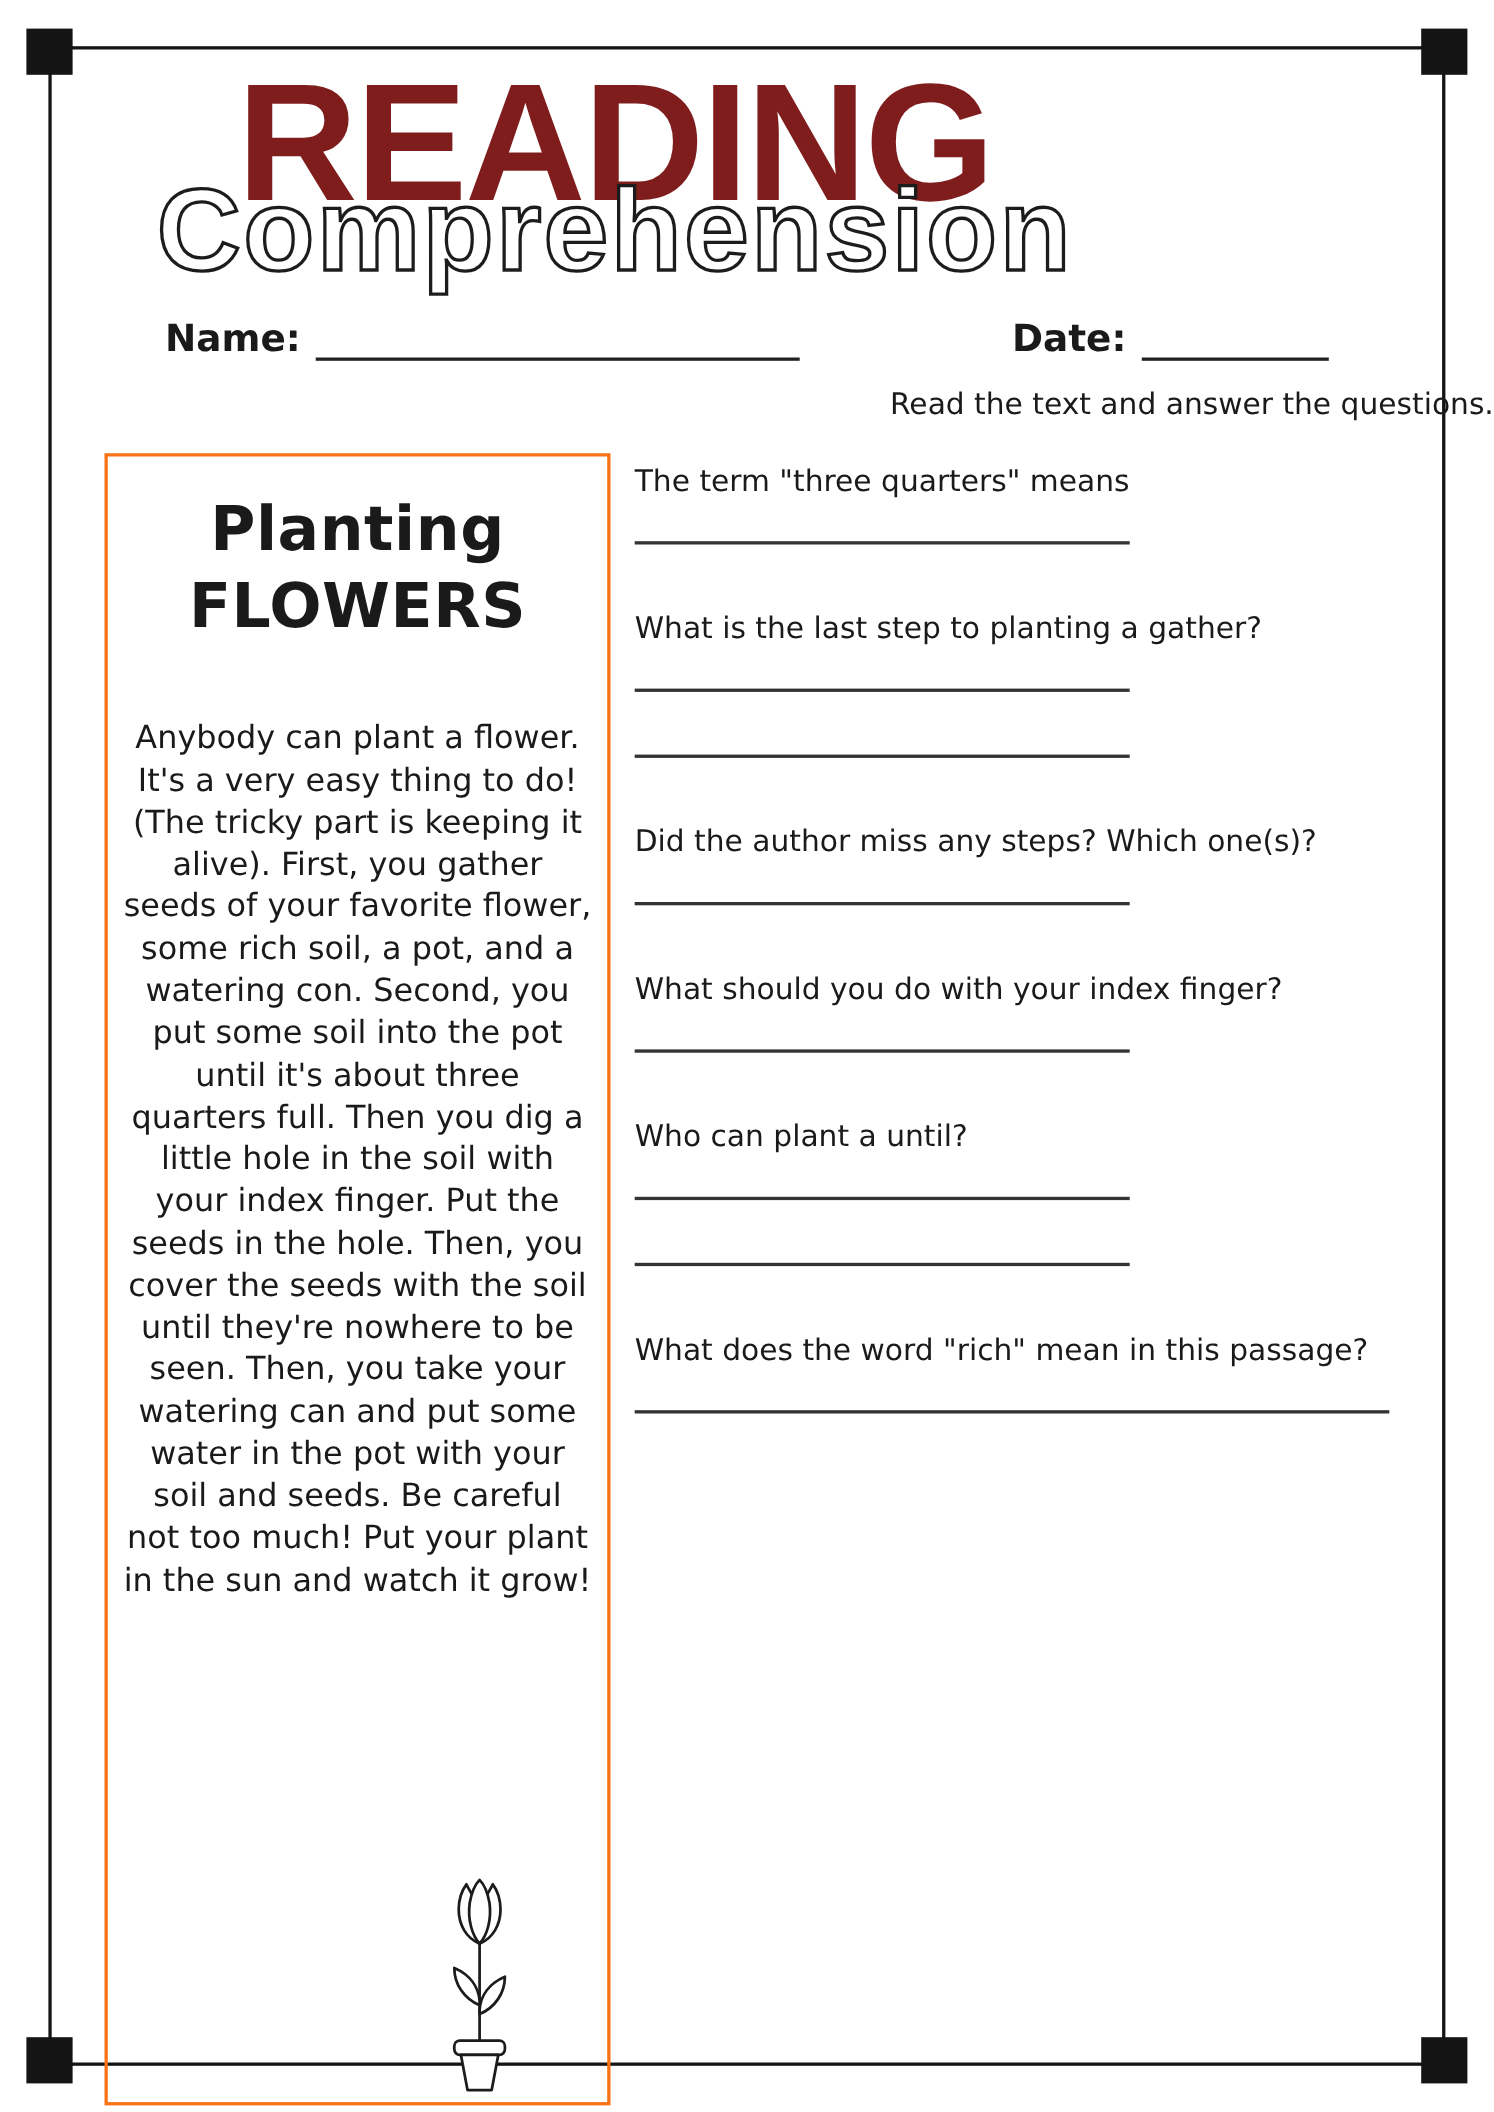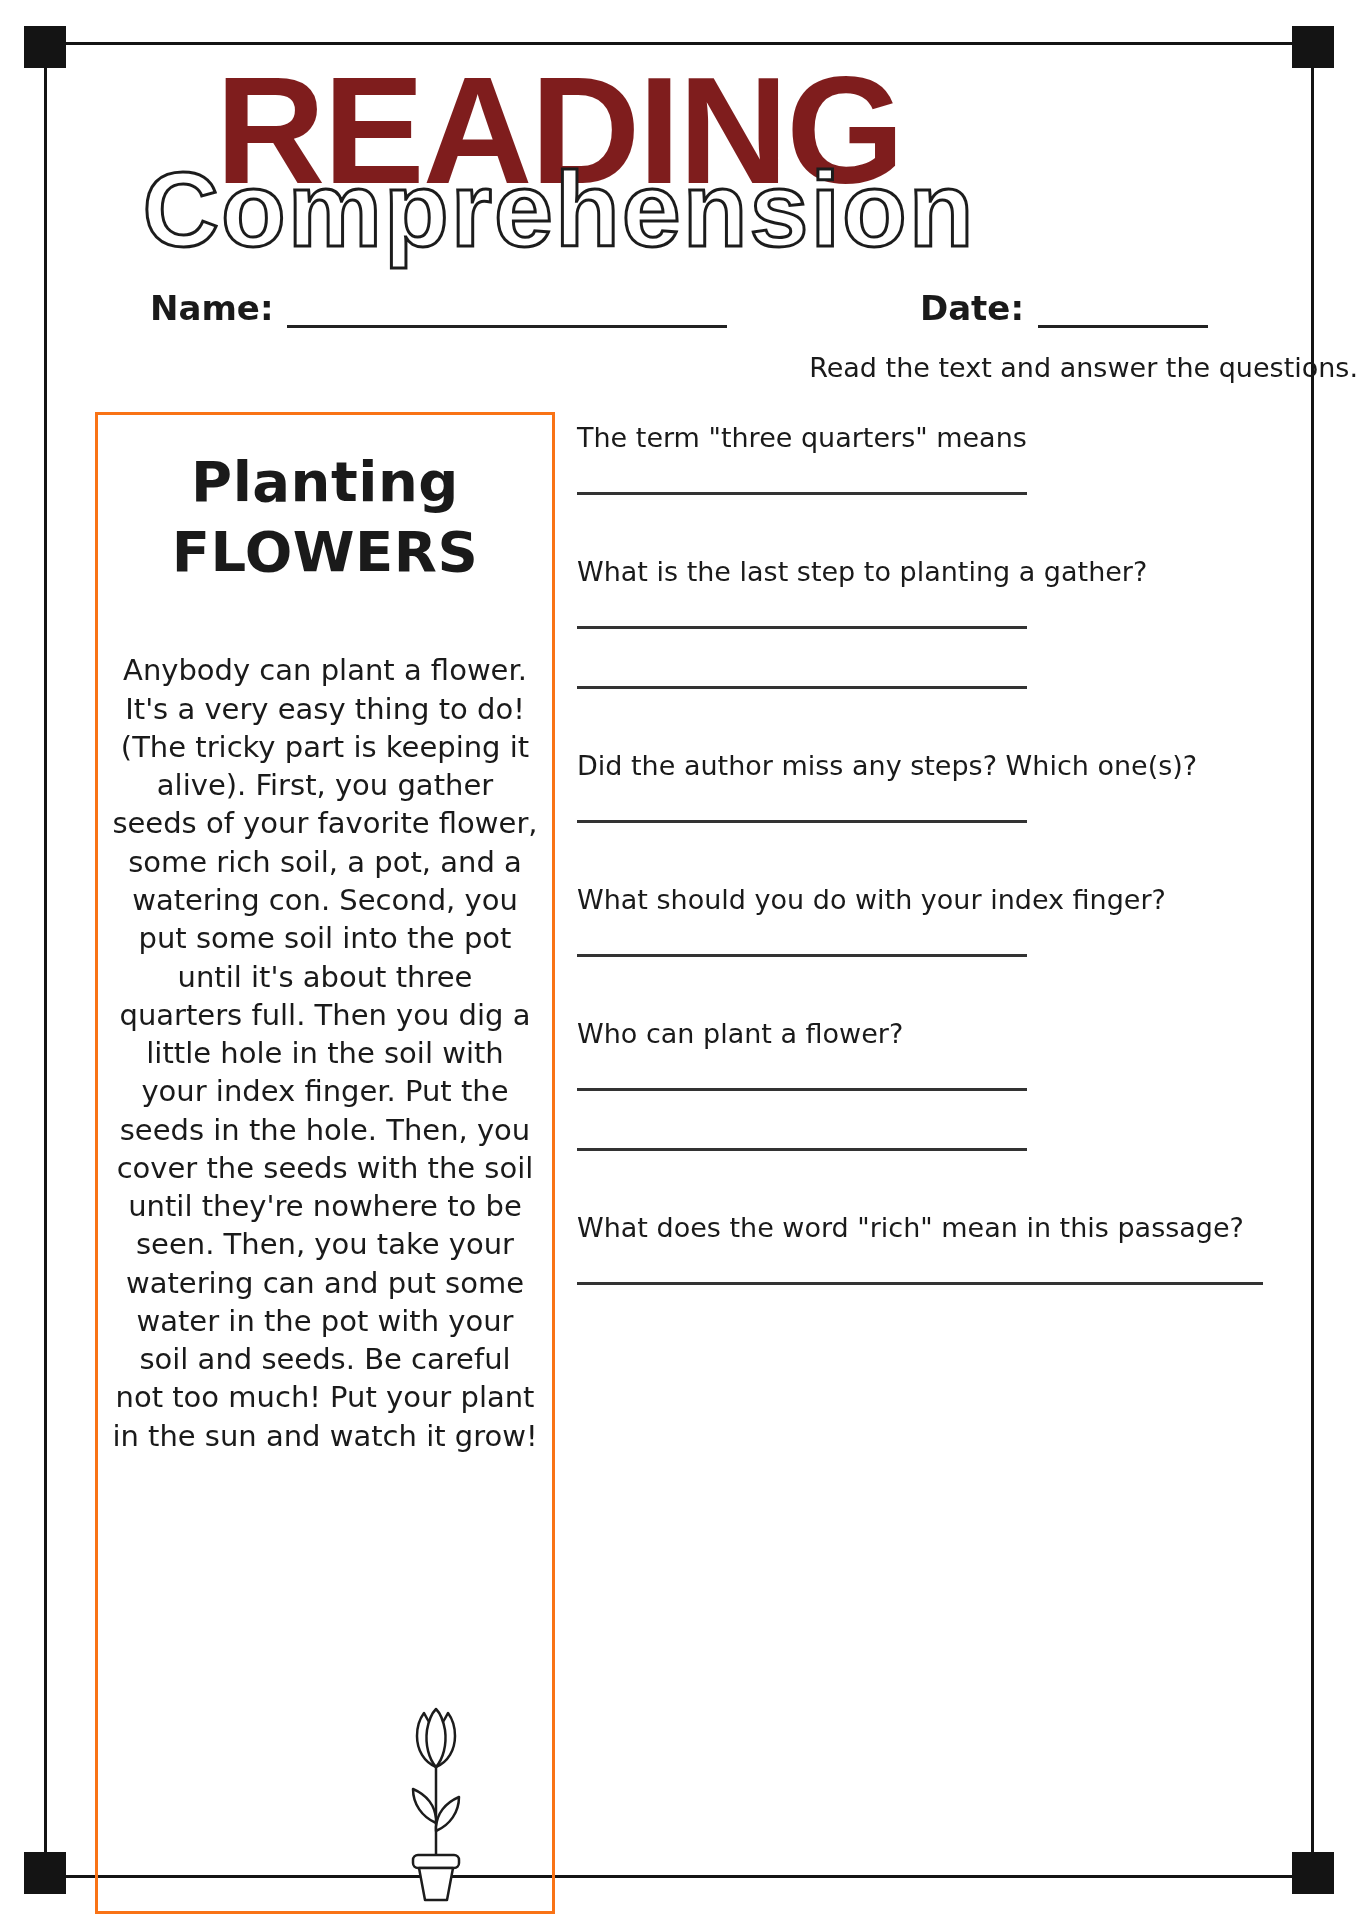--- a/index.html
+++ b/index.html
@@ -120,21 +120,21 @@
         </div>
         <div class="q-block">
           <div class="q-text">Did the author miss any steps? Which one(s)?</div>
           <div class="answer-line"></div>
         </div>
         <div class="q-block">
           <div class="q-text">What should you do with your index finger?</div>
           <div class="answer-line"></div>
         </div>
         <div class="q-block">
-          <div class="q-text">Who can plant a flower?</div>
+          <div class="q-text">Who can plant a until?</div>
           <div class="answer-line"></div>
         </div>
         <div class="q-block">
           <div class="answer-line"></div>
         </div>
         <div class="q-block">
           <div class="q-text">What does the word "rich" mean in this passage?</div>
           <div class="answer-line"></div>
         </div>
       </section>

